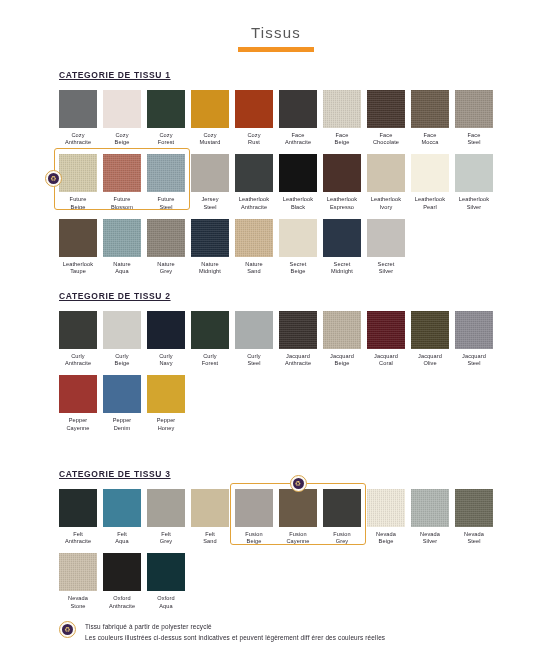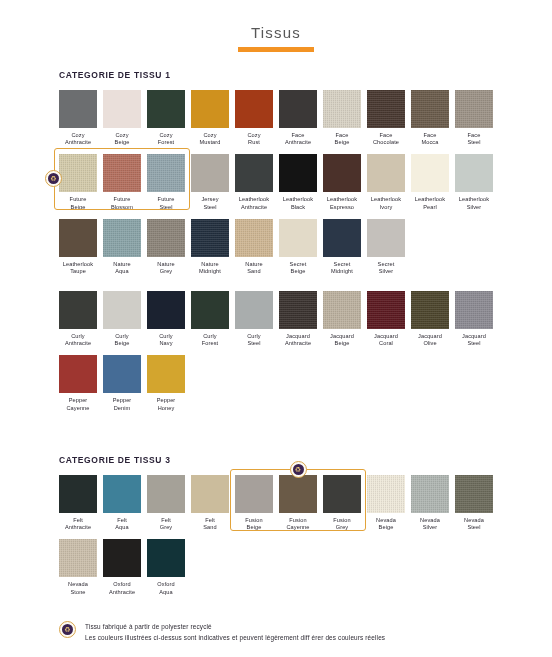--- a/index.html
+++ b/index.html
@@ -39,20 +39,21 @@
 
   
   .category { position: absolute; left: 59px; width: 470px; }
   .category-title {
     font-size: 8.5px;
     font-weight: 700;
     color: #2a2237;
     letter-spacing: 0.65px;
     margin-bottom: 10px;
     white-space: nowrap;
+    text-decoration: underline;
   }
 
   .swatch-row {
     position: relative;
     display: flex;
     gap: 6px;
     margin-bottom: 8px;
   }
   .swatch-cell {
     width: 38px;
@@ -329,20 +330,21 @@
 Midnight</div>
           </div>
           <div class="swatch-cell">
             <div class="swatch-chip" style="background: rgb(196, 192, 187);"></div>
             <div class="swatch-label">Secret
 Silver</div>
           </div>
         </div>
       </div>
       <div class="category" style="top: 291px;">
+        <div class="category-title">CATEGORIE DE TISSU 2</div>
         <div class="swatch-row">
           <div class="swatch-cell">
             <div class="swatch-chip" style="background: rgb(58, 60, 56);"></div>
             <div class="swatch-label">Curly
 Anthracite</div>
           </div>
           <div class="swatch-cell">
             <div class="swatch-chip" style="background: rgb(207, 205, 199);"></div>
             <div class="swatch-label">Curly
 Beige</div>
@@ -408,21 +410,21 @@
             <div class="swatch-label">Pepper
 Denim</div>
           </div>
           <div class="swatch-cell">
             <div class="swatch-chip" style="background: rgb(211, 165, 46);"></div>
             <div class="swatch-label">Pepper
 Honey</div>
           </div>
         </div>
       </div>
-      <div class="category" style="top: 455px;">
+      <div class="category" style="top: 469px;">
         <div class="category-title">CATEGORIE DE TISSU 3</div>
         <div class="swatch-row">
           <div class="swatch-cell">
             <div class="swatch-chip" style="background: rgb(37, 46, 45);"></div>
             <div class="swatch-label">Felt
 Anthracite</div>
           </div>
           <div class="swatch-cell">
             <div class="swatch-chip" style="background: rgb(62, 128, 153);"></div>
             <div class="swatch-label">Felt

